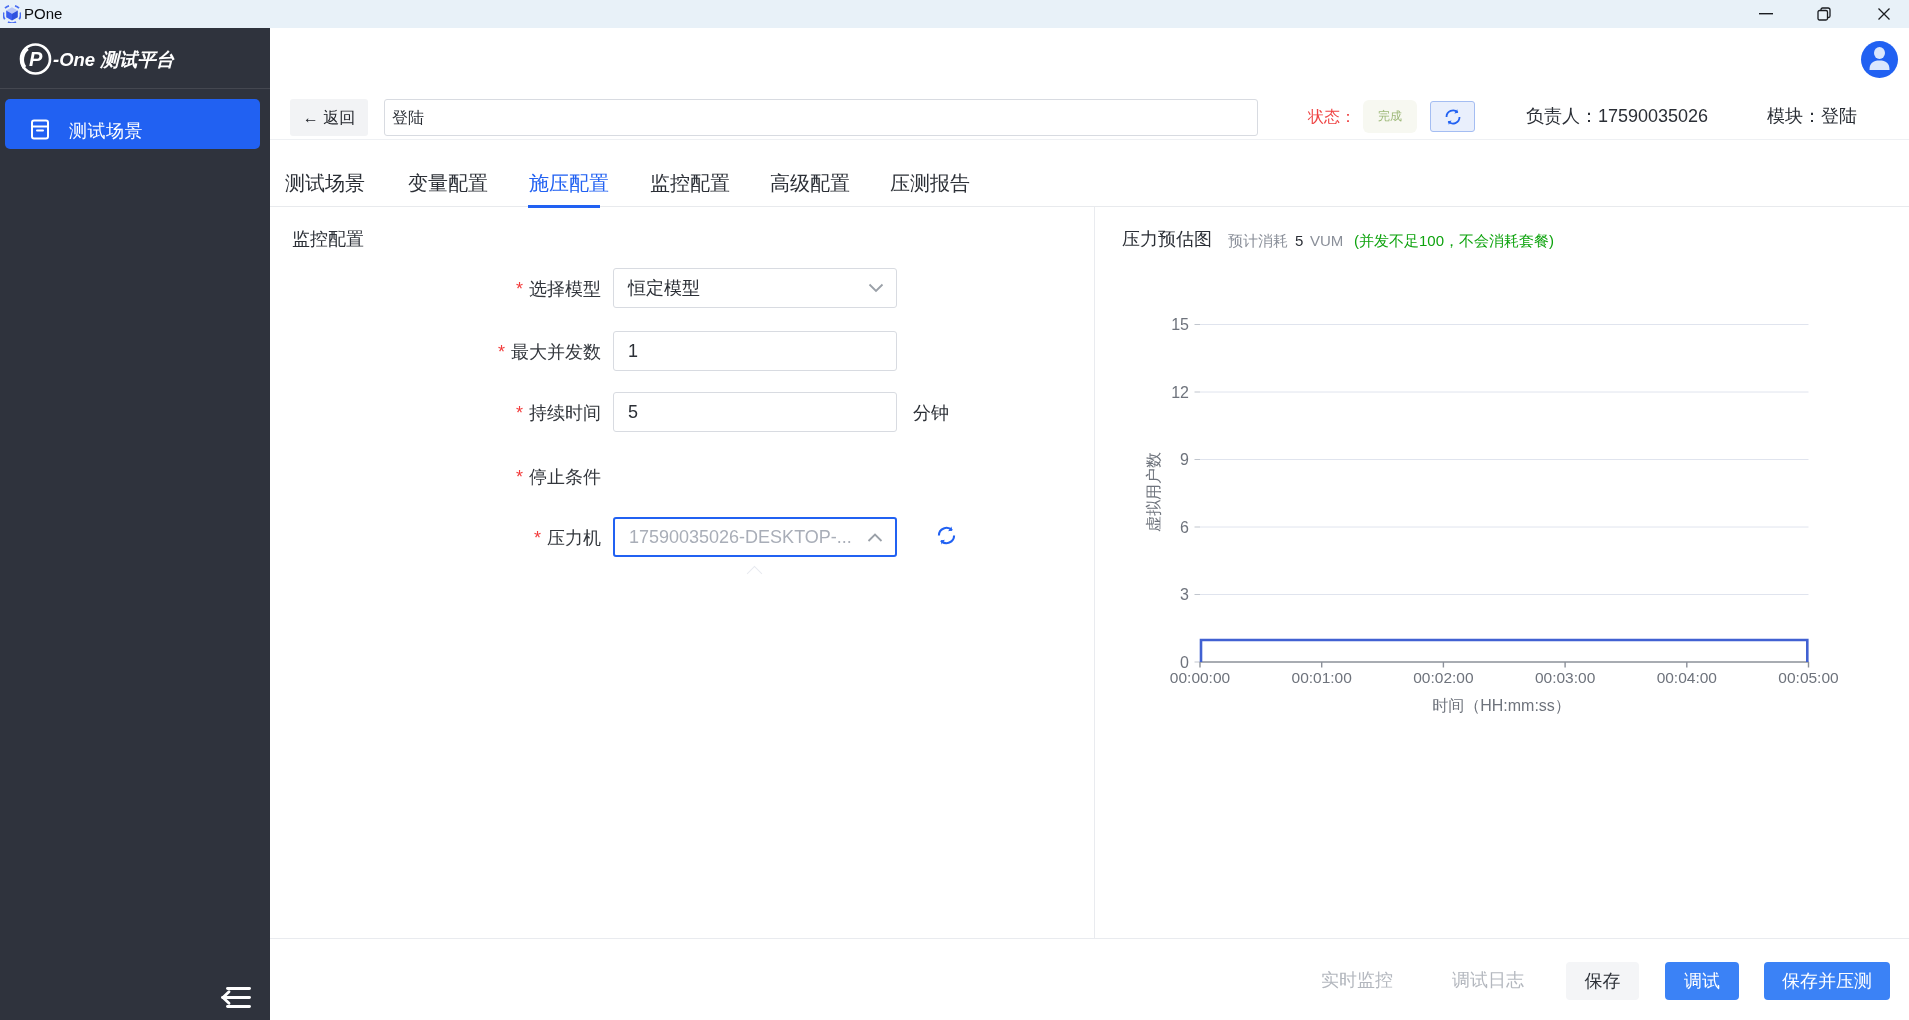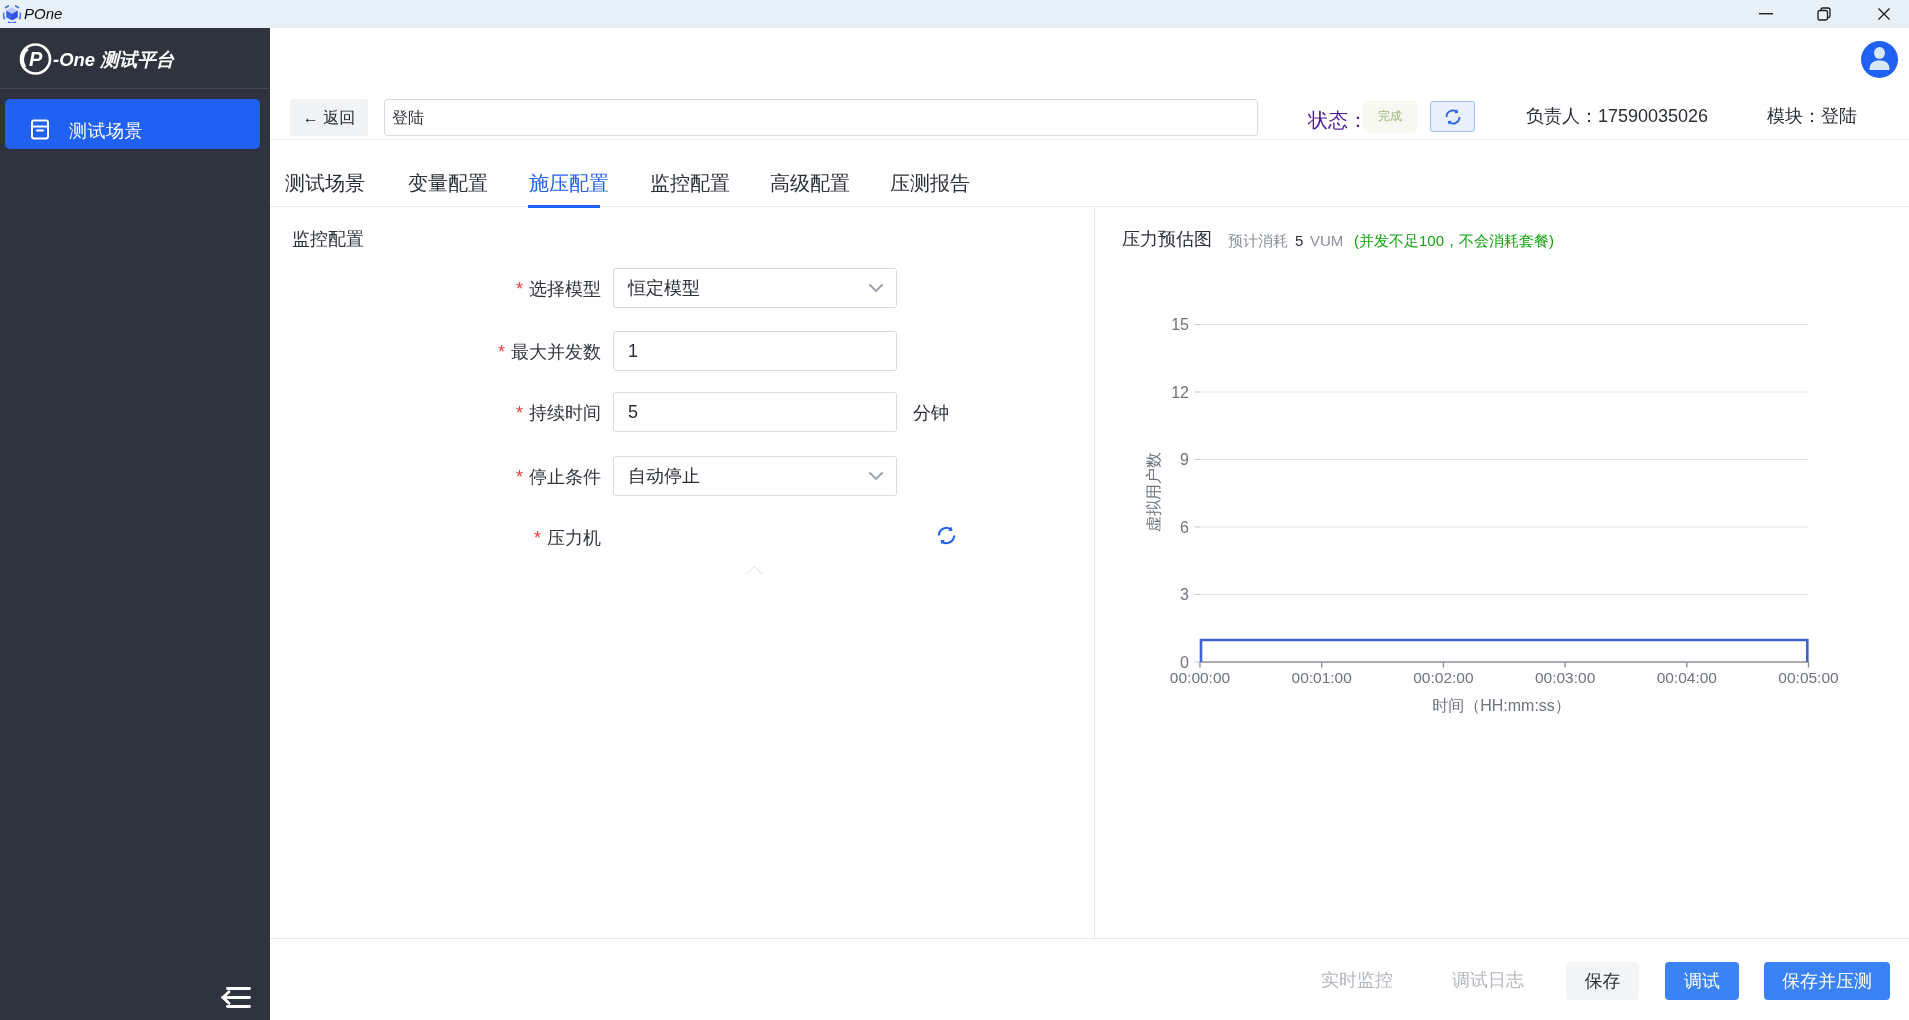--- a/index.html
+++ b/index.html
@@ -1,42 +1,42 @@
 <!DOCTYPE html>
 <html><head>
 <meta charset="utf-8">
 <style>
 * { margin:0; padding:0; box-sizing:border-box; }
 html,body { width:1909px; height:1020px; overflow:hidden; background:#fff;
   font-family:"Liberation Sans", sans-serif; }
 .abs { position:absolute; }
 
 #titlebar { position:absolute; left:0; top:0; width:1909px; height:28px; background:#e8f1f8; }
-#titlebar .appname { position:absolute; left:24px; top:5px; font-size:15px; color:#0b0c0e;font-style:italic; }
+#titlebar .appname { position:absolute; left:24px; top:5px; font-size:15px; color:#0b0c0e; }
 
 #sidebar { position:absolute; left:0; top:28px; width:270px; height:992px; background:#2f333d; }
 #side-sep { position:absolute; left:0; top:60px; width:270px; height:1px; background:rgba(255,255,255,0.1); }
 #menu-item { position:absolute; left:5px; top:71px; width:255px; height:50px; background:#2161f2; border-radius:5px; }
 #menu-item .txt { position:absolute; left:64px; top:20px; color:#fff; font-size:18px; letter-spacing:0.5px; }
 
 #main { position:absolute; left:270px; top:28px; width:1639px; height:992px; background:#fff; }
 #hdr1 { position:absolute; left:0; top:0; width:1639px; height:63px; border-bottom:1px solid #f0f2f5; }
 #hdr1 .home { position:absolute; left:33px; top:19px; font-size:20px; color:#252a31; }
 #hdr1 .dot { position:absolute; left:101px; top:28px; width:4px; height:4px; border-radius:50%; background:#c2c6cc; }
 #proj-ico { position:absolute; left:123px; top:22px; width:20px; height:20px; border-radius:5px;
   background:linear-gradient(160deg,#45d4f6 0%,#1ea7ed 100%); }
 #hdr1 .proj { position:absolute; left:150px; top:19px; font-size:20px; color:#454b54; }
 #avatar { position:absolute; left:1591px; top:13px; width:37px; height:37px; border-radius:50%; background:#2161f2; }
 
 #hdr2 { position:absolute; left:0; top:63px; width:1639px; height:49px; border-bottom:1px solid #eef0f3; }
 .backbtn { position:absolute; left:20px; top:8px; width:78px; height:37px; background:#f2f3f5; border-radius:3px;
   font-size:16px; color:#23262c; text-align:center; line-height:37px; }
 .name-input { position:absolute; left:114px; top:8px; width:874px; height:37px; border:1px solid #d8dbe1; border-radius:3px;
   font-size:16px; color:#2b2f36; line-height:35px; padding-left:7px; }
-.lbl-state { position:absolute; left:1038px; top:16px; font-size:20px; color:#4c1d95; }
+.lbl-state { position:absolute; left:1038px; top:16px; font-size:16px; color:#ef4444; }
 .tag-done { position:absolute; left:1093px; top:9px; width:54px; height:33px; background:#f7f8f1; border-radius:6px;
   font-size:12px; color:#9db878; text-align:center; line-height:33px; }
 .refreshbtn { position:absolute; left:1160px; top:10px; width:45px; height:31px; background:#e9effc; border:1px solid #a4bdf2; border-radius:3px; }
 .lbl-owner { position:absolute; left:1256px; top:13px; font-size:18px; color:#2b2f36; }
 .lbl-mod { position:absolute; left:1497px; top:13px; font-size:18px; color:#2b2f36; }
 
 #tabs { position:absolute; left:0; top:112px; width:1639px; height:67px; border-bottom:1px solid #e8eaed; }
 .tab { position:absolute; top:30px; font-size:20px; color:#2b2f36; }
 .tab.active { color:#2161f2; }
 #tab-underline { position:absolute; left:258px; top:177px; width:72px; height:3px; background:#2161f2; }
@@ -164,27 +164,27 @@
     </div>
 
     <span class="flabel" style="top:133px"><span class="star">*</span>最大并发数</span>
     <div class="fbox" style="top:124px">1</div>
 
     <span class="flabel" style="top:194px"><span class="star">*</span>持续时间</span>
     <div class="fbox" style="top:185px">5</div>
     <span class="suffix" style="left:643px;top:194px">分钟</span>
 
     <span class="flabel" style="top:258px"><span class="star">*</span>停止条件</span>
-    <div class="fbox" style="top:249px">自动停止
+
+    <span class="flabel" style="top:319px"><span class="star">*</span>压力机</span>
+    <div class="fbox focus" style="top:310px"><span class="ph">17590035026-DESKTOP-...</span>
       <svg class="chev" width="16" height="10" viewBox="0 0 16 10">
-          <path d="M1.5 1.5 L8 8 L14.5 1.5" fill="none" stroke="#9aa0a8" stroke-width="1.8"></path>
+          <path d="M1.5 8 L8 1.5 L14.5 8" fill="none" stroke="#9aa0a8" stroke-width="1.8"></path>
         </svg>
     </div>
-
-    <span class="flabel" style="top:319px"><span class="star">*</span>压力机</span>
     <svg class="abs" style="left:666px;top:318px" width="21" height="21" viewBox="0 0 18 18">
       <path d="M15.5 9 a6.5 6.5 0 0 1 -11.2 4.5" fill="none" stroke="#2161f2" stroke-width="1.8"></path>
       <path d="M2.5 9 a6.5 6.5 0 0 1 11.2 -4.5" fill="none" stroke="#2161f2" stroke-width="1.8"></path>
       <path d="M13.2 1.2 L14 4.8 L10.4 5.4 Z" fill="#2161f2"></path>
       <path d="M4.8 16.8 L4 13.2 L7.6 12.6 Z" fill="#2161f2"></path>
     </svg>
 
     <div id="ddnotch"></div>
 
     <span class="sec-title abs" style="left:852px;top:20px">压力预估图</span>

